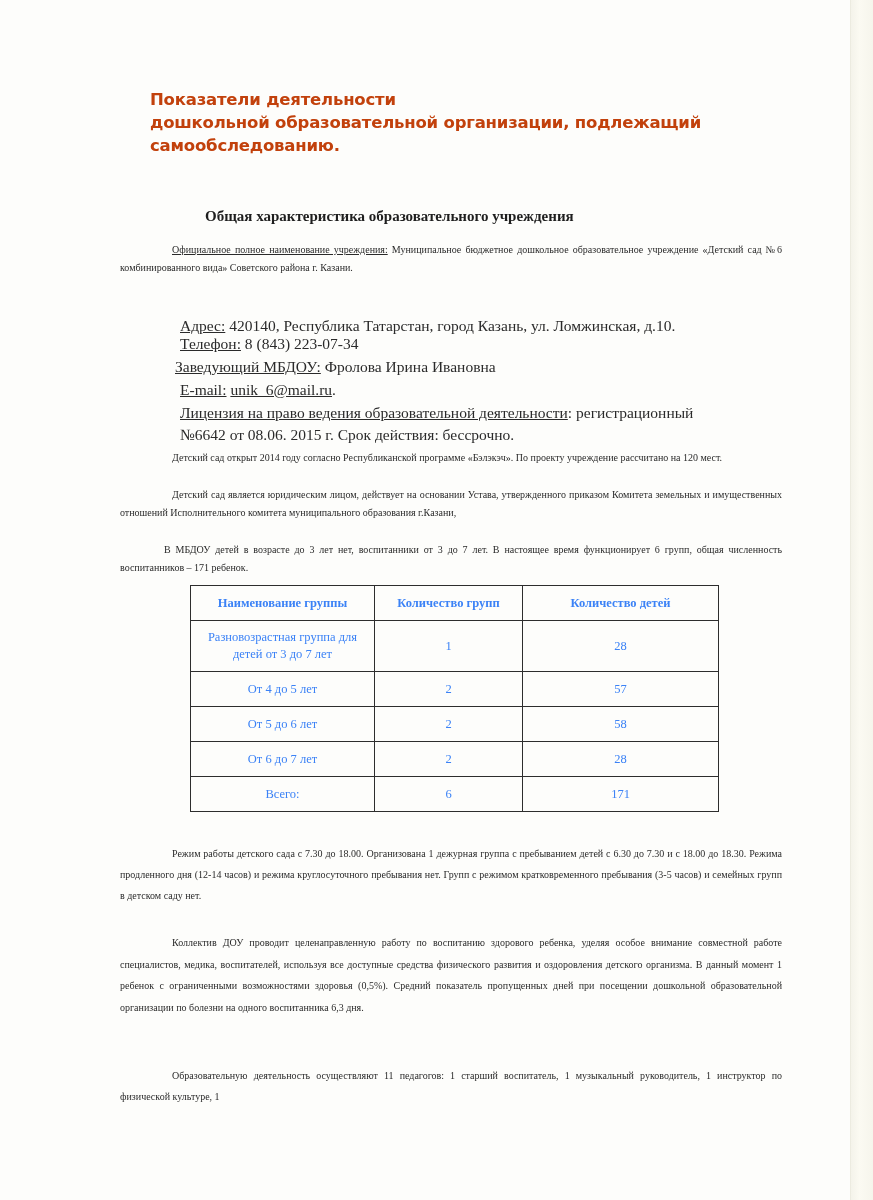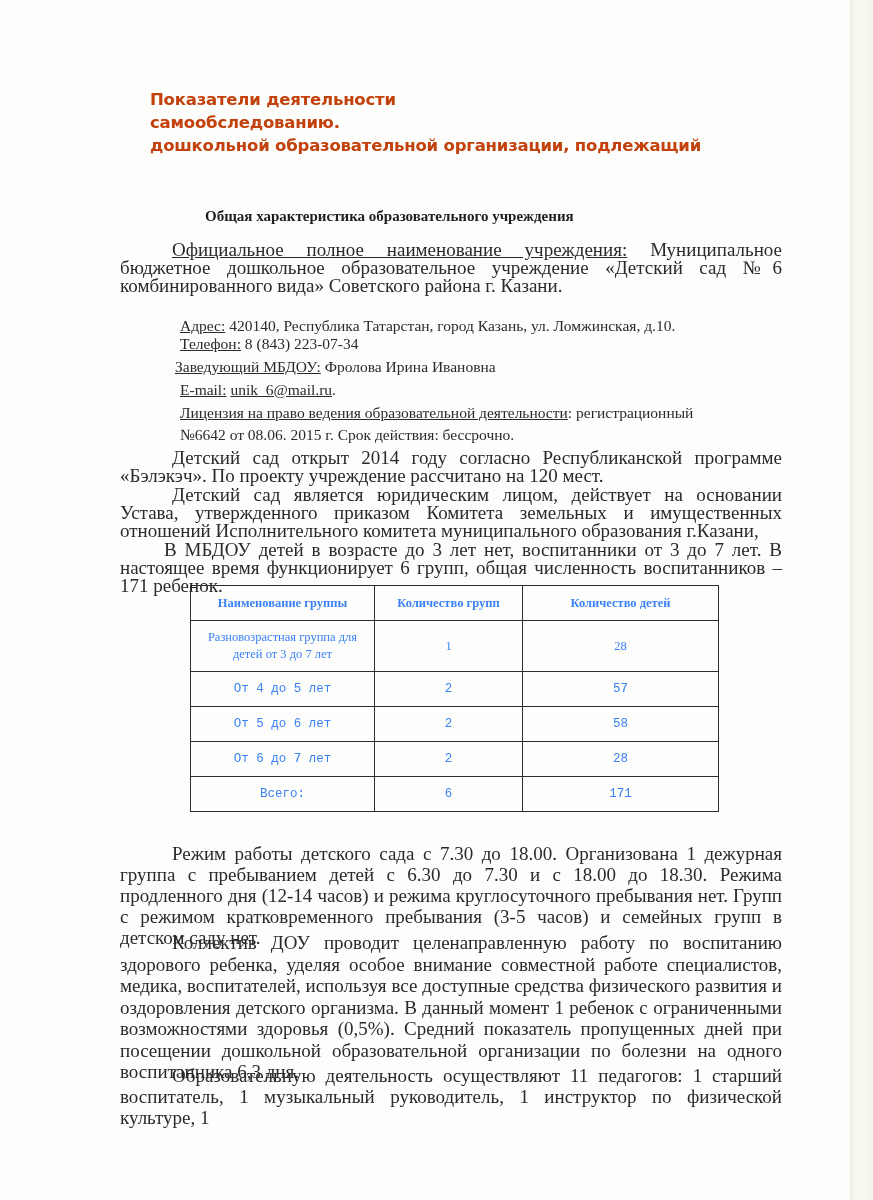--- a/index.html
+++ b/index.html
@@ -20,47 +20,47 @@
     font-family: "DejaVu Sans", sans-serif; font-weight: bold;
     font-size: 16.5px; line-height: 23px; color: #c2410c;
     letter-spacing: -0.2px;
   }
   .subtitle {
     position: absolute; left: 205px; top: 208px;
     font-weight: bold; font-size: 15px; color: #1e1e1e;
   }
   .p {
     position: absolute; left: 120px; width: 662px;
-    font-size: 19px; line-height: 18px;
+    font-size: 10px; line-height: 18px;
     text-align: justify;
   }
   .indent { text-indent: 52px; }
   .ul { text-decoration: underline; }
   .line { position: absolute; left: 180px; font-size: 15.5px; line-height: 18px; }
   table.groups {
     position: absolute; left: 190px; top: 585px;
     border-collapse: collapse; font-size: 12.5px; color: #3b82f6;
   }
   table.groups th, table.groups td {
     border: 1.6px solid #2d2d2d; text-align: center; padding: 0 4px;
   }
   table.groups th { font-weight: bold; height: 34px; }
   .c1 { width: 175px; } .c2 { width: 139px; } .c3 { width: 187px; }
   .r-tall td { height: 50px; line-height: 17px; }
-  .r td { height: 34px; font-family: Liberation Mono, monospace; }
+  .r td { height: 34px; }
 </style>
 </head>
 <body>
 
 <div class="scan-edge"></div>
 
 <div class="title">
   <div>Показатели деятельности</div>
+  <div>дошкольной образовательной организации, подлежащий</div>
   <div>самообследованию.</div>
-  <div>дошкольной образовательной организации, подлежащий</div>
 </div>
 
 <div class="subtitle">Общая характеристика образовательного учреждения</div>
 
 <div class="p indent" style="top:241px;"><span class="ul">Официальное полное наименование учреждения:</span><span> Муниципальное бюджетное дошкольное образовательное учреждение «Детский сад №6 комбинированного вида» Советского района г. Казани.</span></div>
 
 <div class="line" style="top:317px;"><span class="ul">Адрес:</span><span> 420140, Республика Татарстан, город Казань, ул. Ломжинская, д.10.</span></div>
 
 <div class="line" style="top:335px;"><span class="ul">Телефон:</span><span> 8 (843) 223-07-34</span></div>
 

